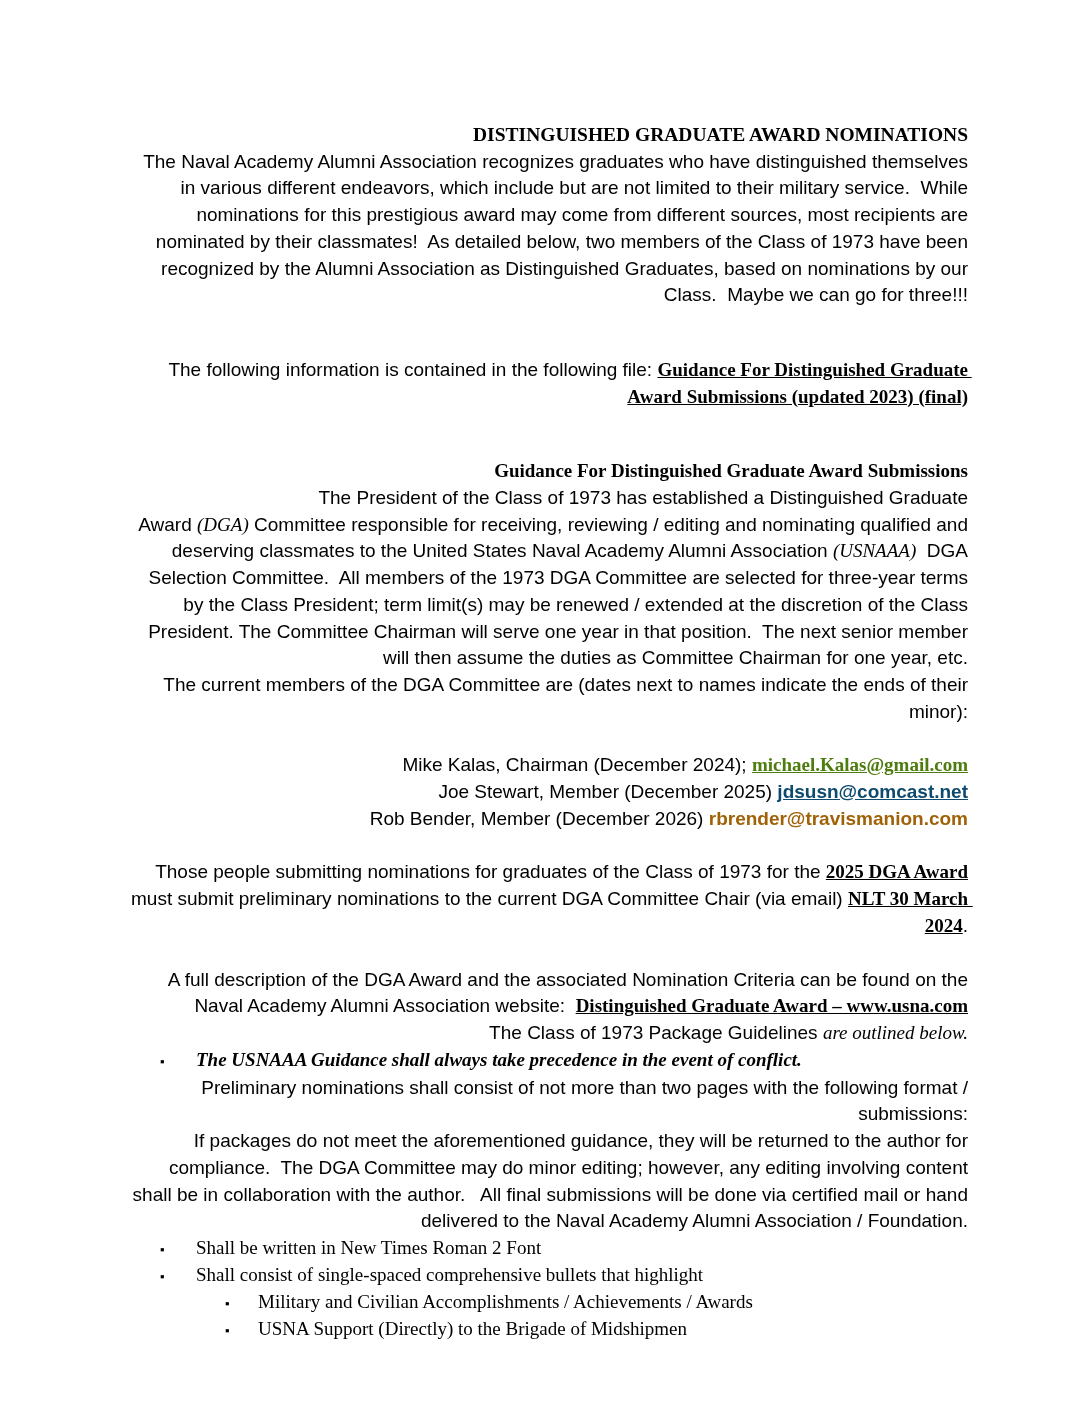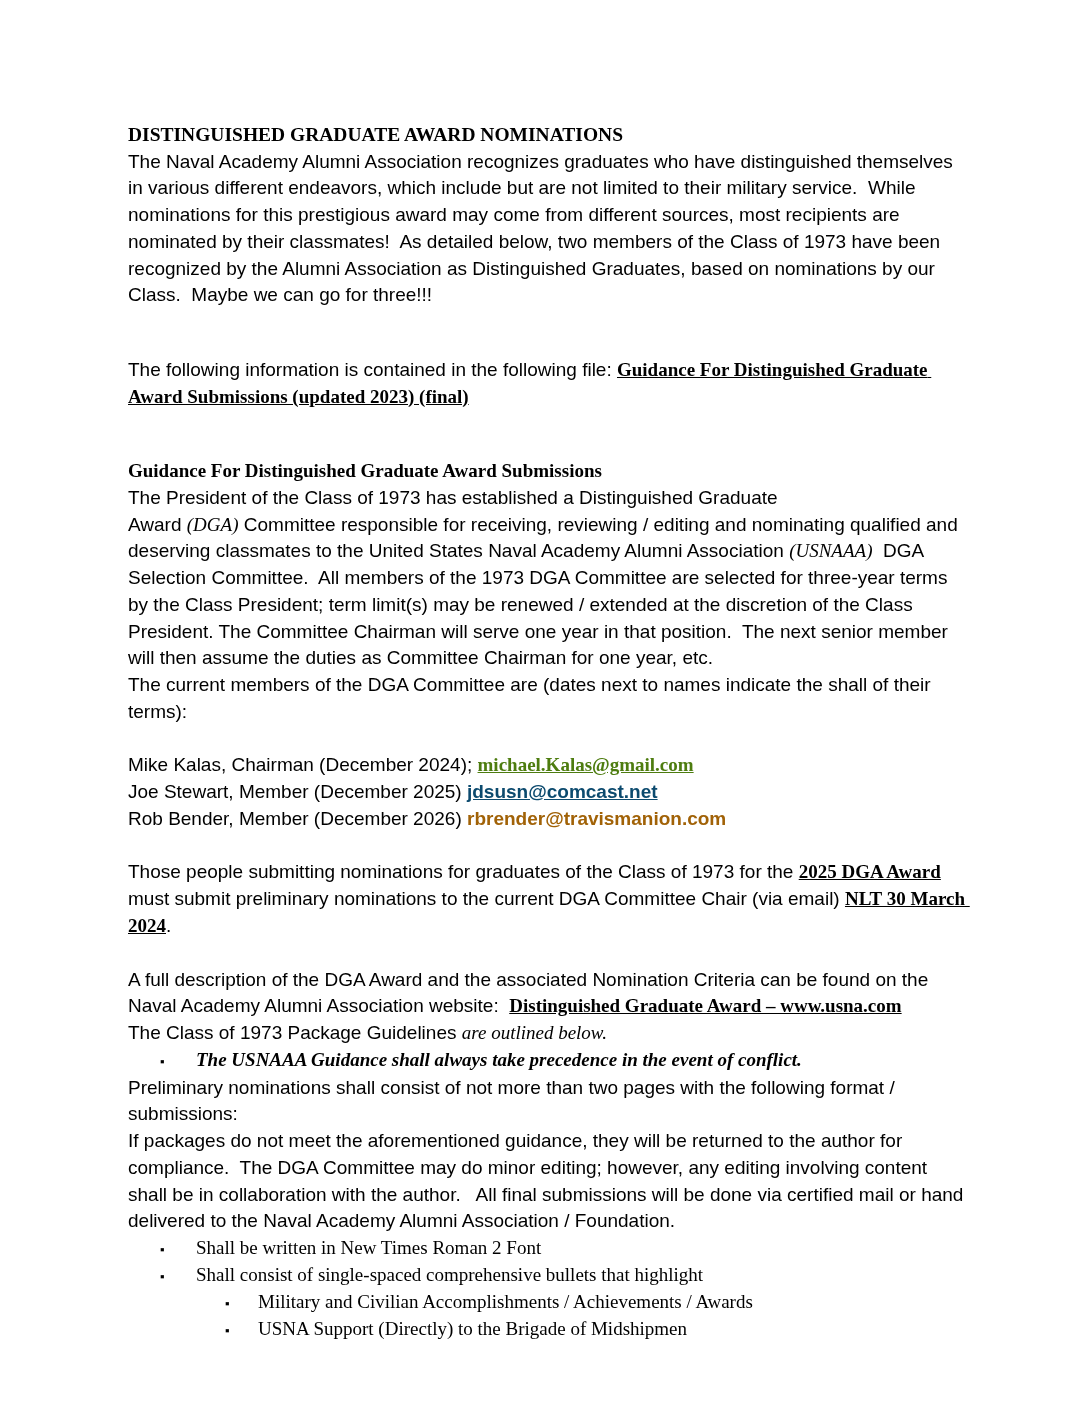--- a/index.html
+++ b/index.html
@@ -9,21 +9,21 @@
     height: 1408px;
     background: #ffffff;
     box-sizing: border-box;
     padding: 122px 120px 0 128px;
     font-family: "Liberation Sans", sans-serif;
     font-size: 19px;
     line-height: 26.7px;
     color: #000000;
     overflow: hidden;
   }
-  p, h1, h2 { margin: 0; padding: 0; font-size: 19px; font-weight: normal; }
+  p, h1, h2 { margin: 0; padding: 0; font-size: 19px; font-weight: normal; text-align: right; }
   .pre { white-space: pre-wrap; }
   .serif { font-family: "Liberation Serif", "DejaVu Serif", serif; }
   .b { font-weight: bold; margin-top: 48px; }
   .i { font-style: italic; }
   .doc-title {
     font-family: "Liberation Serif", "DejaVu Serif", serif;
     font-weight: bold;
     font-size: 19.5px;
   }
   .gap-lg { margin-top: 48px; }
@@ -75,21 +75,21 @@
   <h1 class="doc-title">DISTINGUISHED GRADUATE AWARD NOMINATIONS</h1>
 
   <p class="pre"><span>The Naval Academy Alumni Association recognizes graduates who have distinguished themselves in various different endeavors, which include but are not limited to their military service.  While nominations for this prestigious award may come from different sources, most recipients are nominated by their classmates!  As detailed below, two members of the Class of 1973 have been recognized by the Alumni Association as Distinguished Graduates, based on nominations by our Class.  Maybe we can go for three!!!</span></p>
 
   <p class="pre gap-lg"><span>The following information is contained in the following file: </span><span class="file-link link">Guidance For Distinguished Graduate Award Submissions (updated 2023) (final)</span></p>
 
   <h2 class="serif b">Guidance For Distinguished Graduate Award Submissions</h2>
 
   <p class="pre"><span>The President of the Class of 1973 has established a Distinguished Graduate</span><br><span>Award </span><span class="serif i">(DGA)</span><span> Committee responsible for receiving, reviewing / editing and nominating qualified and deserving classmates to the United States Naval Academy Alumni Association </span><span class="serif i">(USNAAA)</span><span>  DGA Selection Committee.  All members of the 1973 DGA Committee are selected for three-year terms by the Class President; term limit(s) may be renewed / extended at the discretion of the Class President. The Committee Chairman will serve one year in that position.  The next senior member will then assume the duties as Committee Chairman for one year, etc.</span></p>
 
-  <p class="pre">The current members of the DGA Committee are (dates next to names indicate the shall of their terms):</p>
+  <p class="pre">The current members of the DGA Committee are (dates next to names indicate the ends of their minor):</p>
 
   <div class="gap">
     <p class="pre"><span>Mike Kalas, Chairman (December 2024); </span><span class="email-serif link" style="color: #4d7c0f;">michael.Kalas@gmail.com</span></p>
     <p class="pre"><span>Joe Stewart, Member (December 2025) </span><span class="email-sans-u link" style="color: #0c4a6e;">jdsusn@comcast.net</span></p>
     <p class="pre"><span>Rob Bender, Member (December 2026) </span><span class="email-sans link" style="color: #a16207;">rbrender@travismanion.com</span></p>
   </div>
 
   <p class="pre gap"><span>Those people submitting nominations for graduates of the Class of 1973 for the </span><span class="award-emph">2025 DGA Award</span><span> must submit preliminary nominations to the current DGA Committee Chair (via email) </span><span class="award-emph">NLT 30 March 2024</span><span>.</span></p>
 
   <p class="pre gap"><span>A full description of the DGA Award and the associated Nomination Criteria can be found on the Naval Academy Alumni Association website:  </span><span class="website-link link">Distinguished Graduate Award – www.usna.com</span></p>

